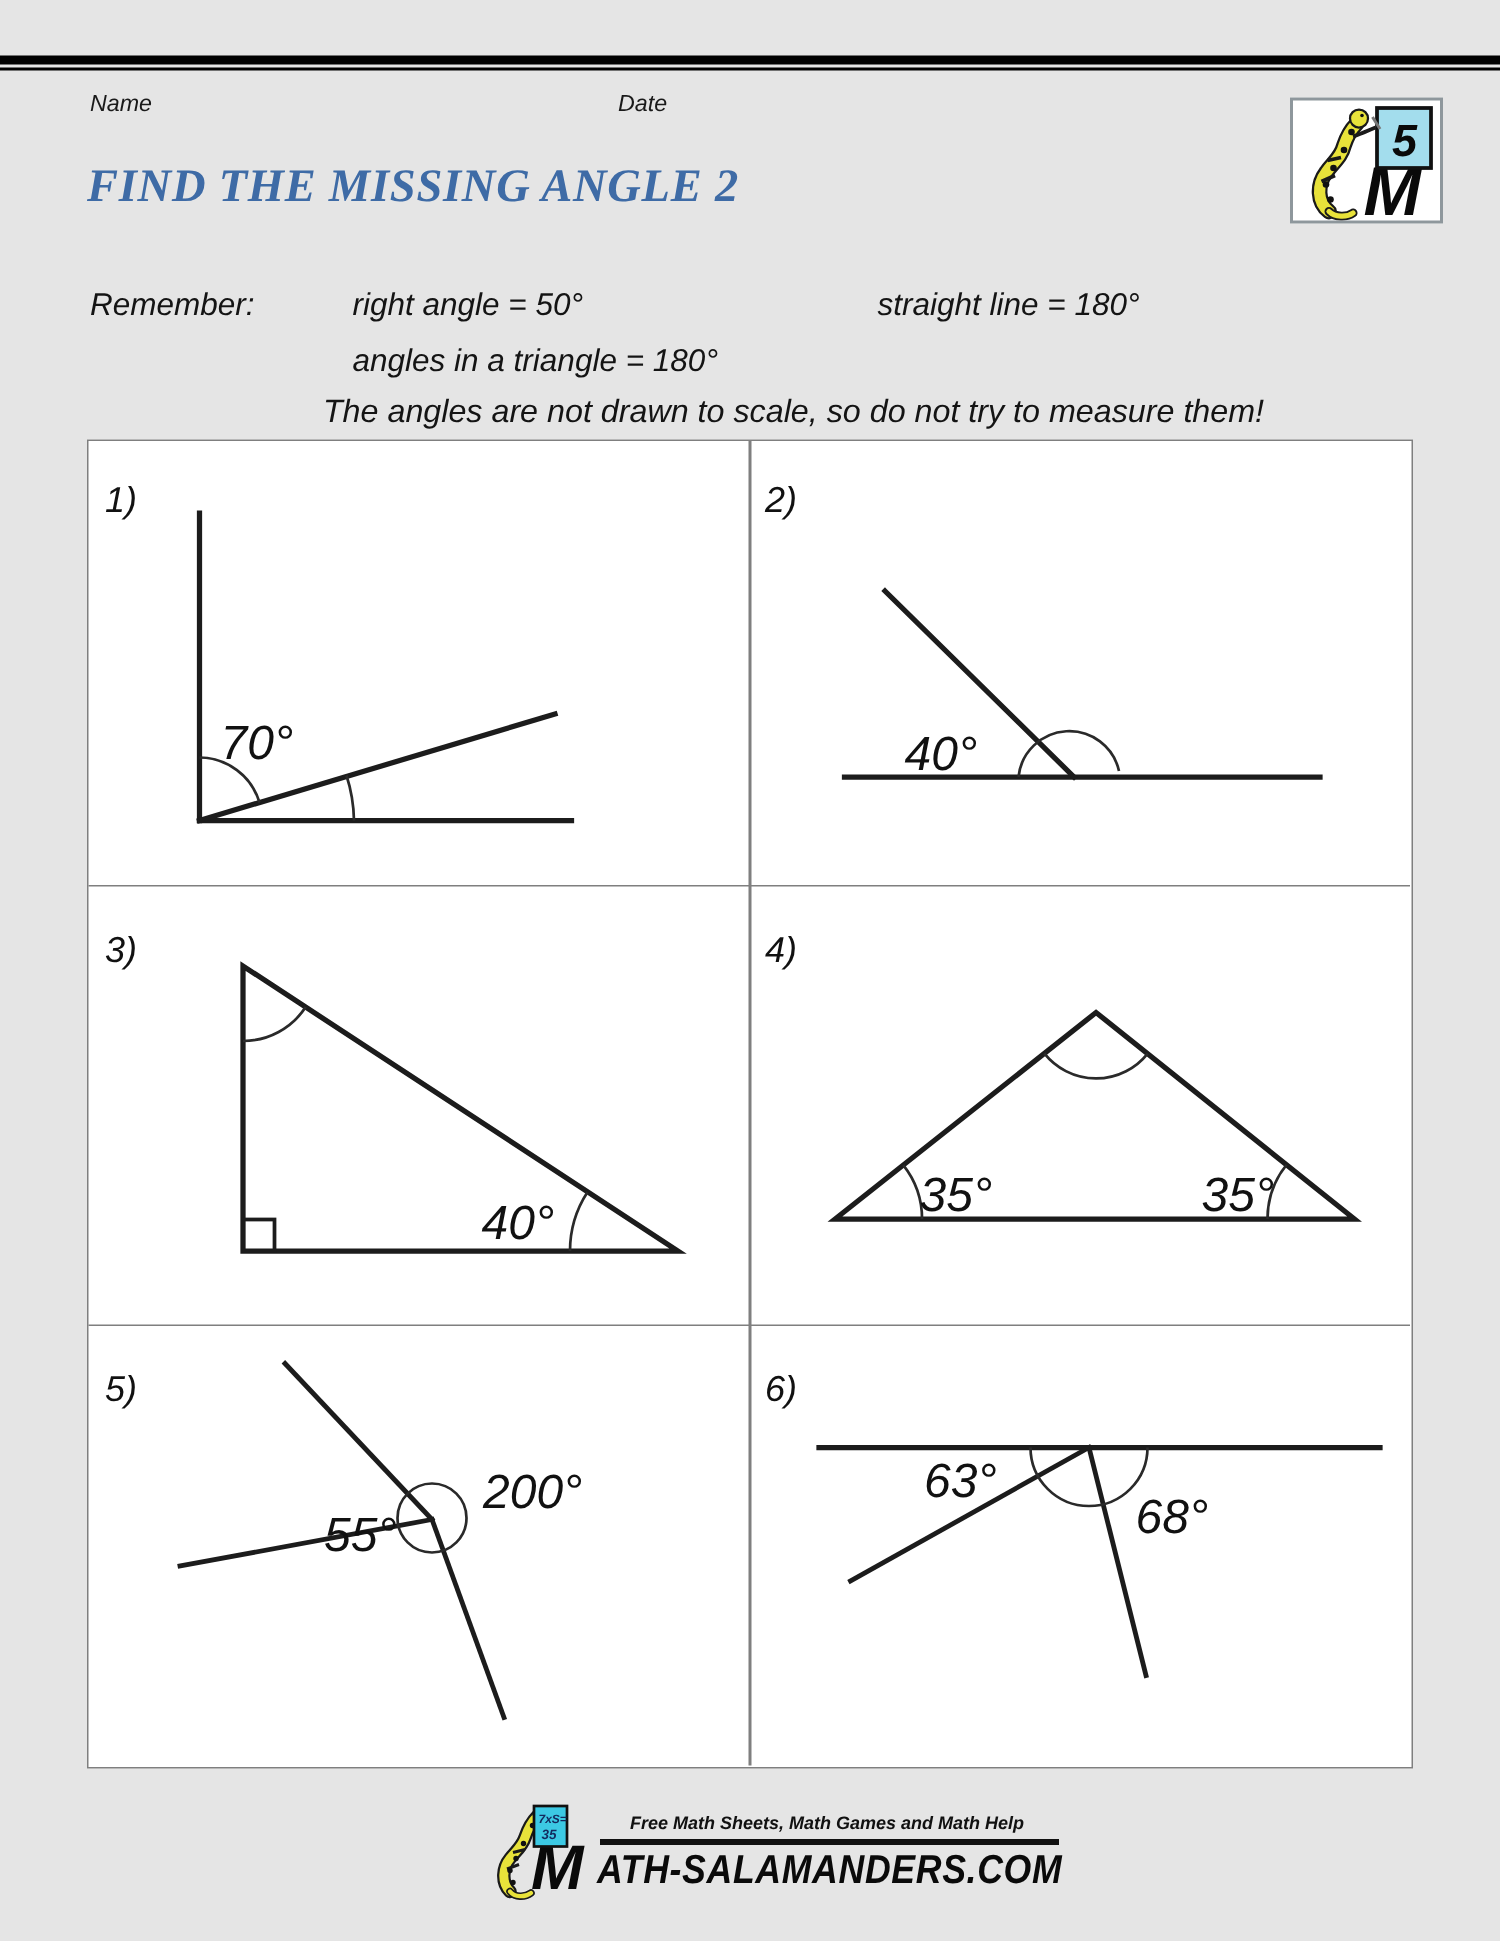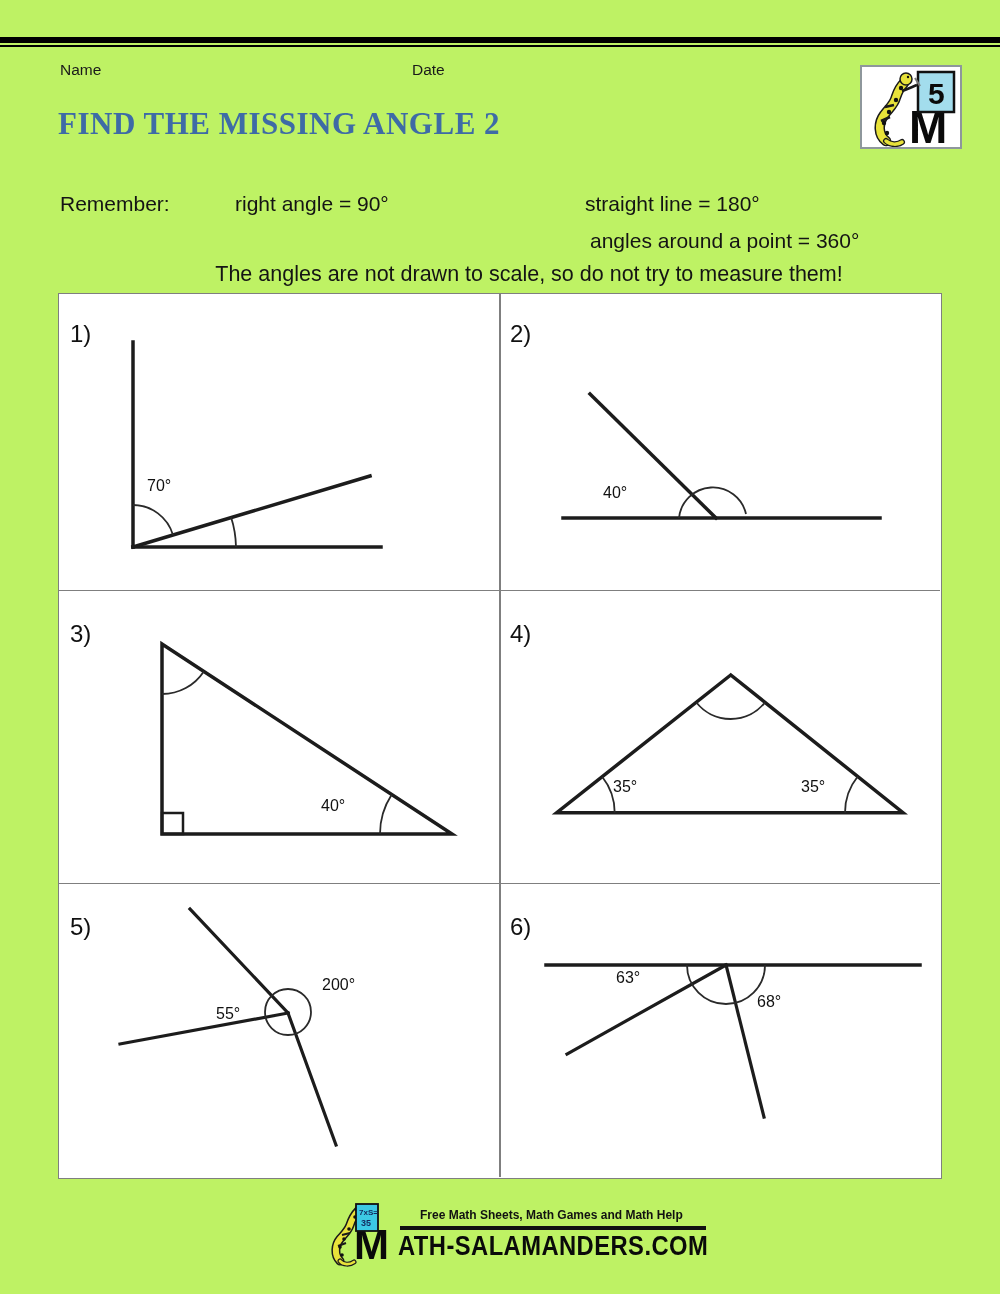--- a/index.html
+++ b/index.html
@@ -1,38 +1,38 @@
 <!DOCTYPE html>
 <html><head>
 <meta charset="utf-8">
 <style>
   html,body{margin:0;padding:0;background:#ffffff;}
   #page{
-    position:relative;width:1000px;height:1294px;background:#bef264;
-    font-family:"Liberation Sans", sans-serif;color:#161616;overflow:hidden;
+    position:relative;width:1000px;height:1294px;background:#e5e5e5;
+    font-family:"Liberation Sans", sans-serif;color:#161616;overflow:hidden;font-style:italic;
   }
   .abs{position:absolute;}
   .bar{position:absolute;left:0;width:1000px;background:#000;}
   .fieldlabel{font-size:15.5px;color:#1a1a1a;}
   .title{
     font-family:"Liberation Serif", serif;font-size:31px;font-weight:600;
     color:#3e6ba6;letter-spacing:0.5px;white-space:nowrap;
   }
   .bodytext{font-size:21px;color:#141414;white-space:nowrap;}
   .warning{font-size:21.5px;color:#141414;text-align:center;width:1000px;}
   .gridbox{
     position:absolute;left:58px;top:293px;width:884px;height:886px;
     border:1.5px solid #7f7f7f;box-sizing:border-box;background:#fff;
   }
   .gridline-v{position:absolute;background:#7f7f7f;width:1.5px;}
   .gridline-h{position:absolute;background:#7f7f7f;height:1.5px;}
   .cell{position:absolute;width:442px;}
   .cell svg{position:absolute;left:0;top:0;}
   .pnum{position:absolute;font-size:24px;color:#111;}
-  .alabel{position:absolute;font-size:16px;color:#111;white-space:nowrap;}
+  .alabel{position:absolute;font-size:32px;color:#111;white-space:nowrap;}
   .logo-box{
     position:absolute;left:860px;top:65px;width:102px;height:84px;
     border:2px solid #8e979c;background:#fff;box-sizing:border-box;
   }
   .foot-tagline{position:absolute;font-size:12px;font-weight:bold;color:#111;white-space:nowrap;}
   .foot-underline{position:absolute;background:#111;}
   .foot-m{position:absolute;font-size:42px;line-height:1;font-weight:800;color:#0a0a0a;}
   .foot-wordmark{
     position:absolute;font-size:27px;line-height:1;font-weight:700;color:#0a0a0a;
     transform:scaleX(0.88);transform-origin:left top;white-space:nowrap;letter-spacing:0.5px;
@@ -71,23 +71,23 @@
         <circle cx="27" cy="45" r="2.2" fill="#111"></circle>
         <circle cx="34" cy="33" r="2.2" fill="#111"></circle>
         <circle cx="39" cy="21" r="2.2" fill="#111"></circle>
       </g>
     </svg>
   </div>
 
   <span class="abs title" style="left:58px;top:106px;">FIND THE MISSING ANGLE 2</span>
 
   <span class="abs bodytext" style="left:60px;top:192px;">Remember:</span>
-  <span class="abs bodytext" style="left:235px;top:192px;">right angle = 90°</span>
+  <span class="abs bodytext" style="left:235px;top:192px;">right angle = 50°</span>
   <span class="abs bodytext" style="left:585px;top:192px;">straight line = 180°</span>
-  <span class="abs bodytext" style="left:590px;top:229px;">angles around a point = 360°</span>
+  <span class="abs bodytext" style="left:235px;top:229px;">angles in a triangle = 180°</span>
   <div class="abs warning" style="left:0;top:262px;margin-left:29px;">The angles are not drawn to scale, so do not try to measure them!</div>
 
   <div class="gridbox">
     <div class="gridline-v" style="left:440px;top:0;height:883px;"></div>
     <div class="gridline-h" style="left:0;top:295.5px;width:881px;"></div>
     <div class="gridline-h" style="left:0;top:588.5px;width:881px;"></div>
   </div>
 
   <div class="cell" style="left:58px;top:293px;height:297px;">
     <svg width="442" height="297" viewBox="0 0 442 297">

